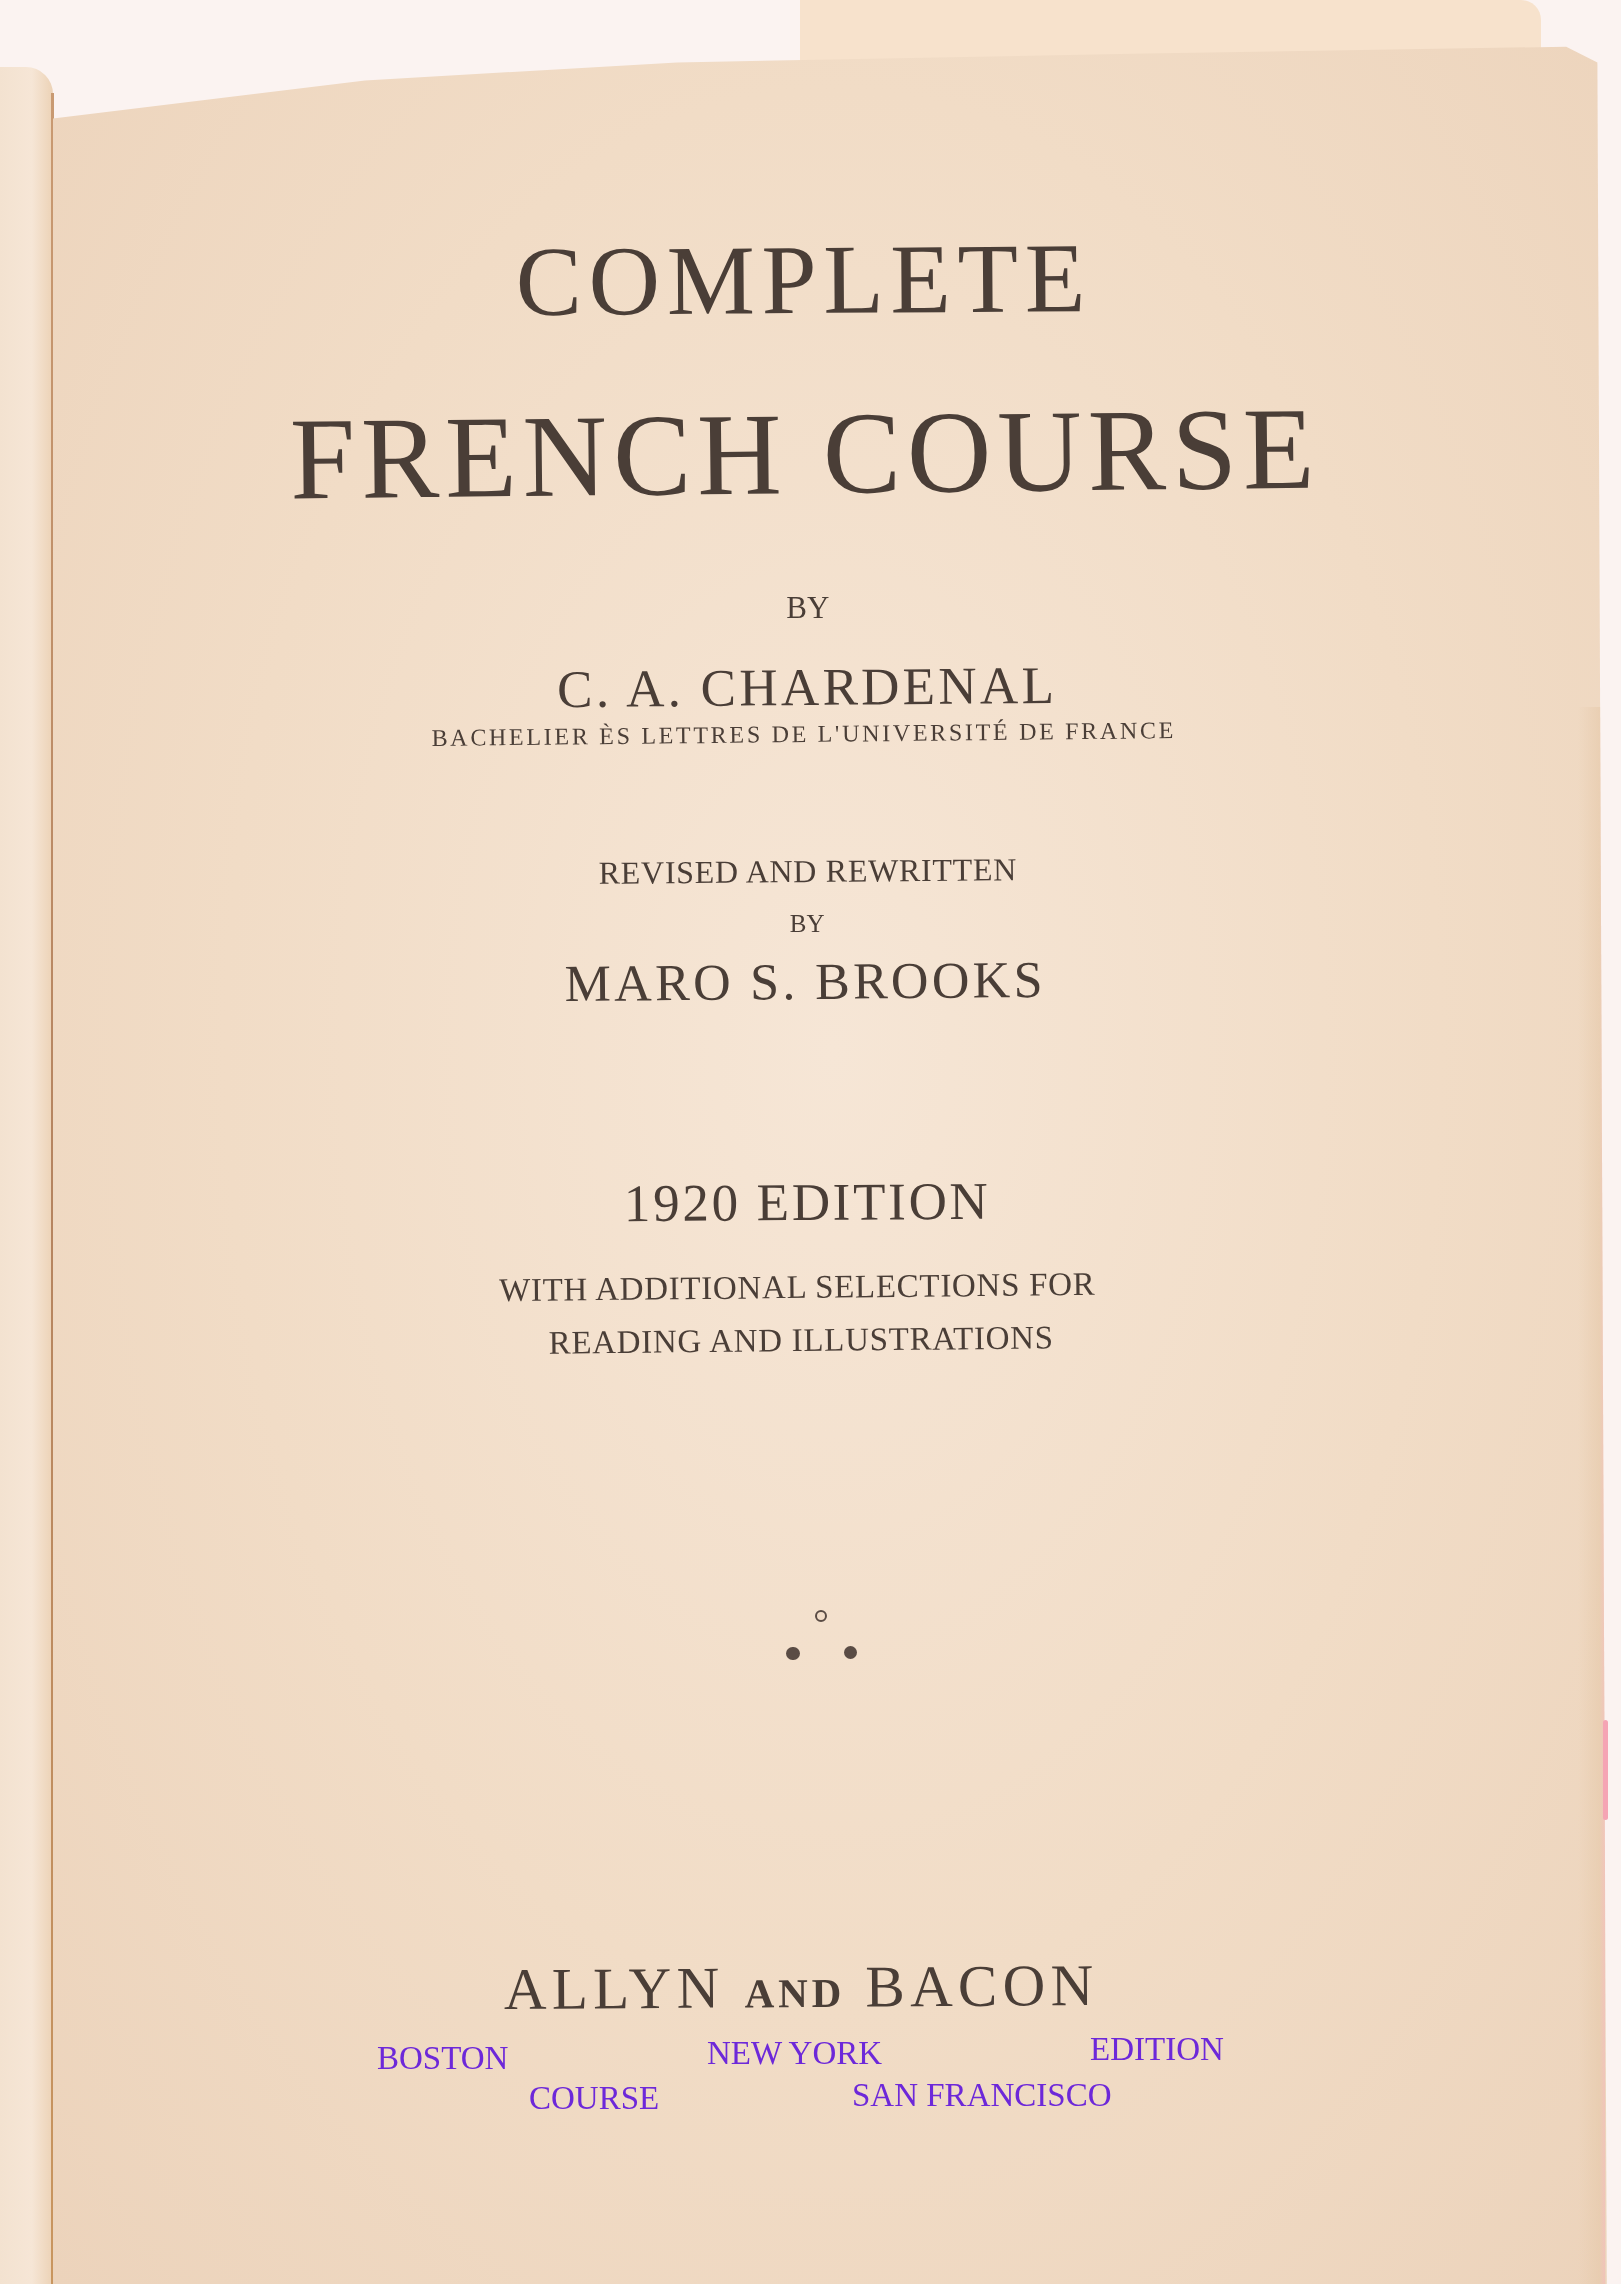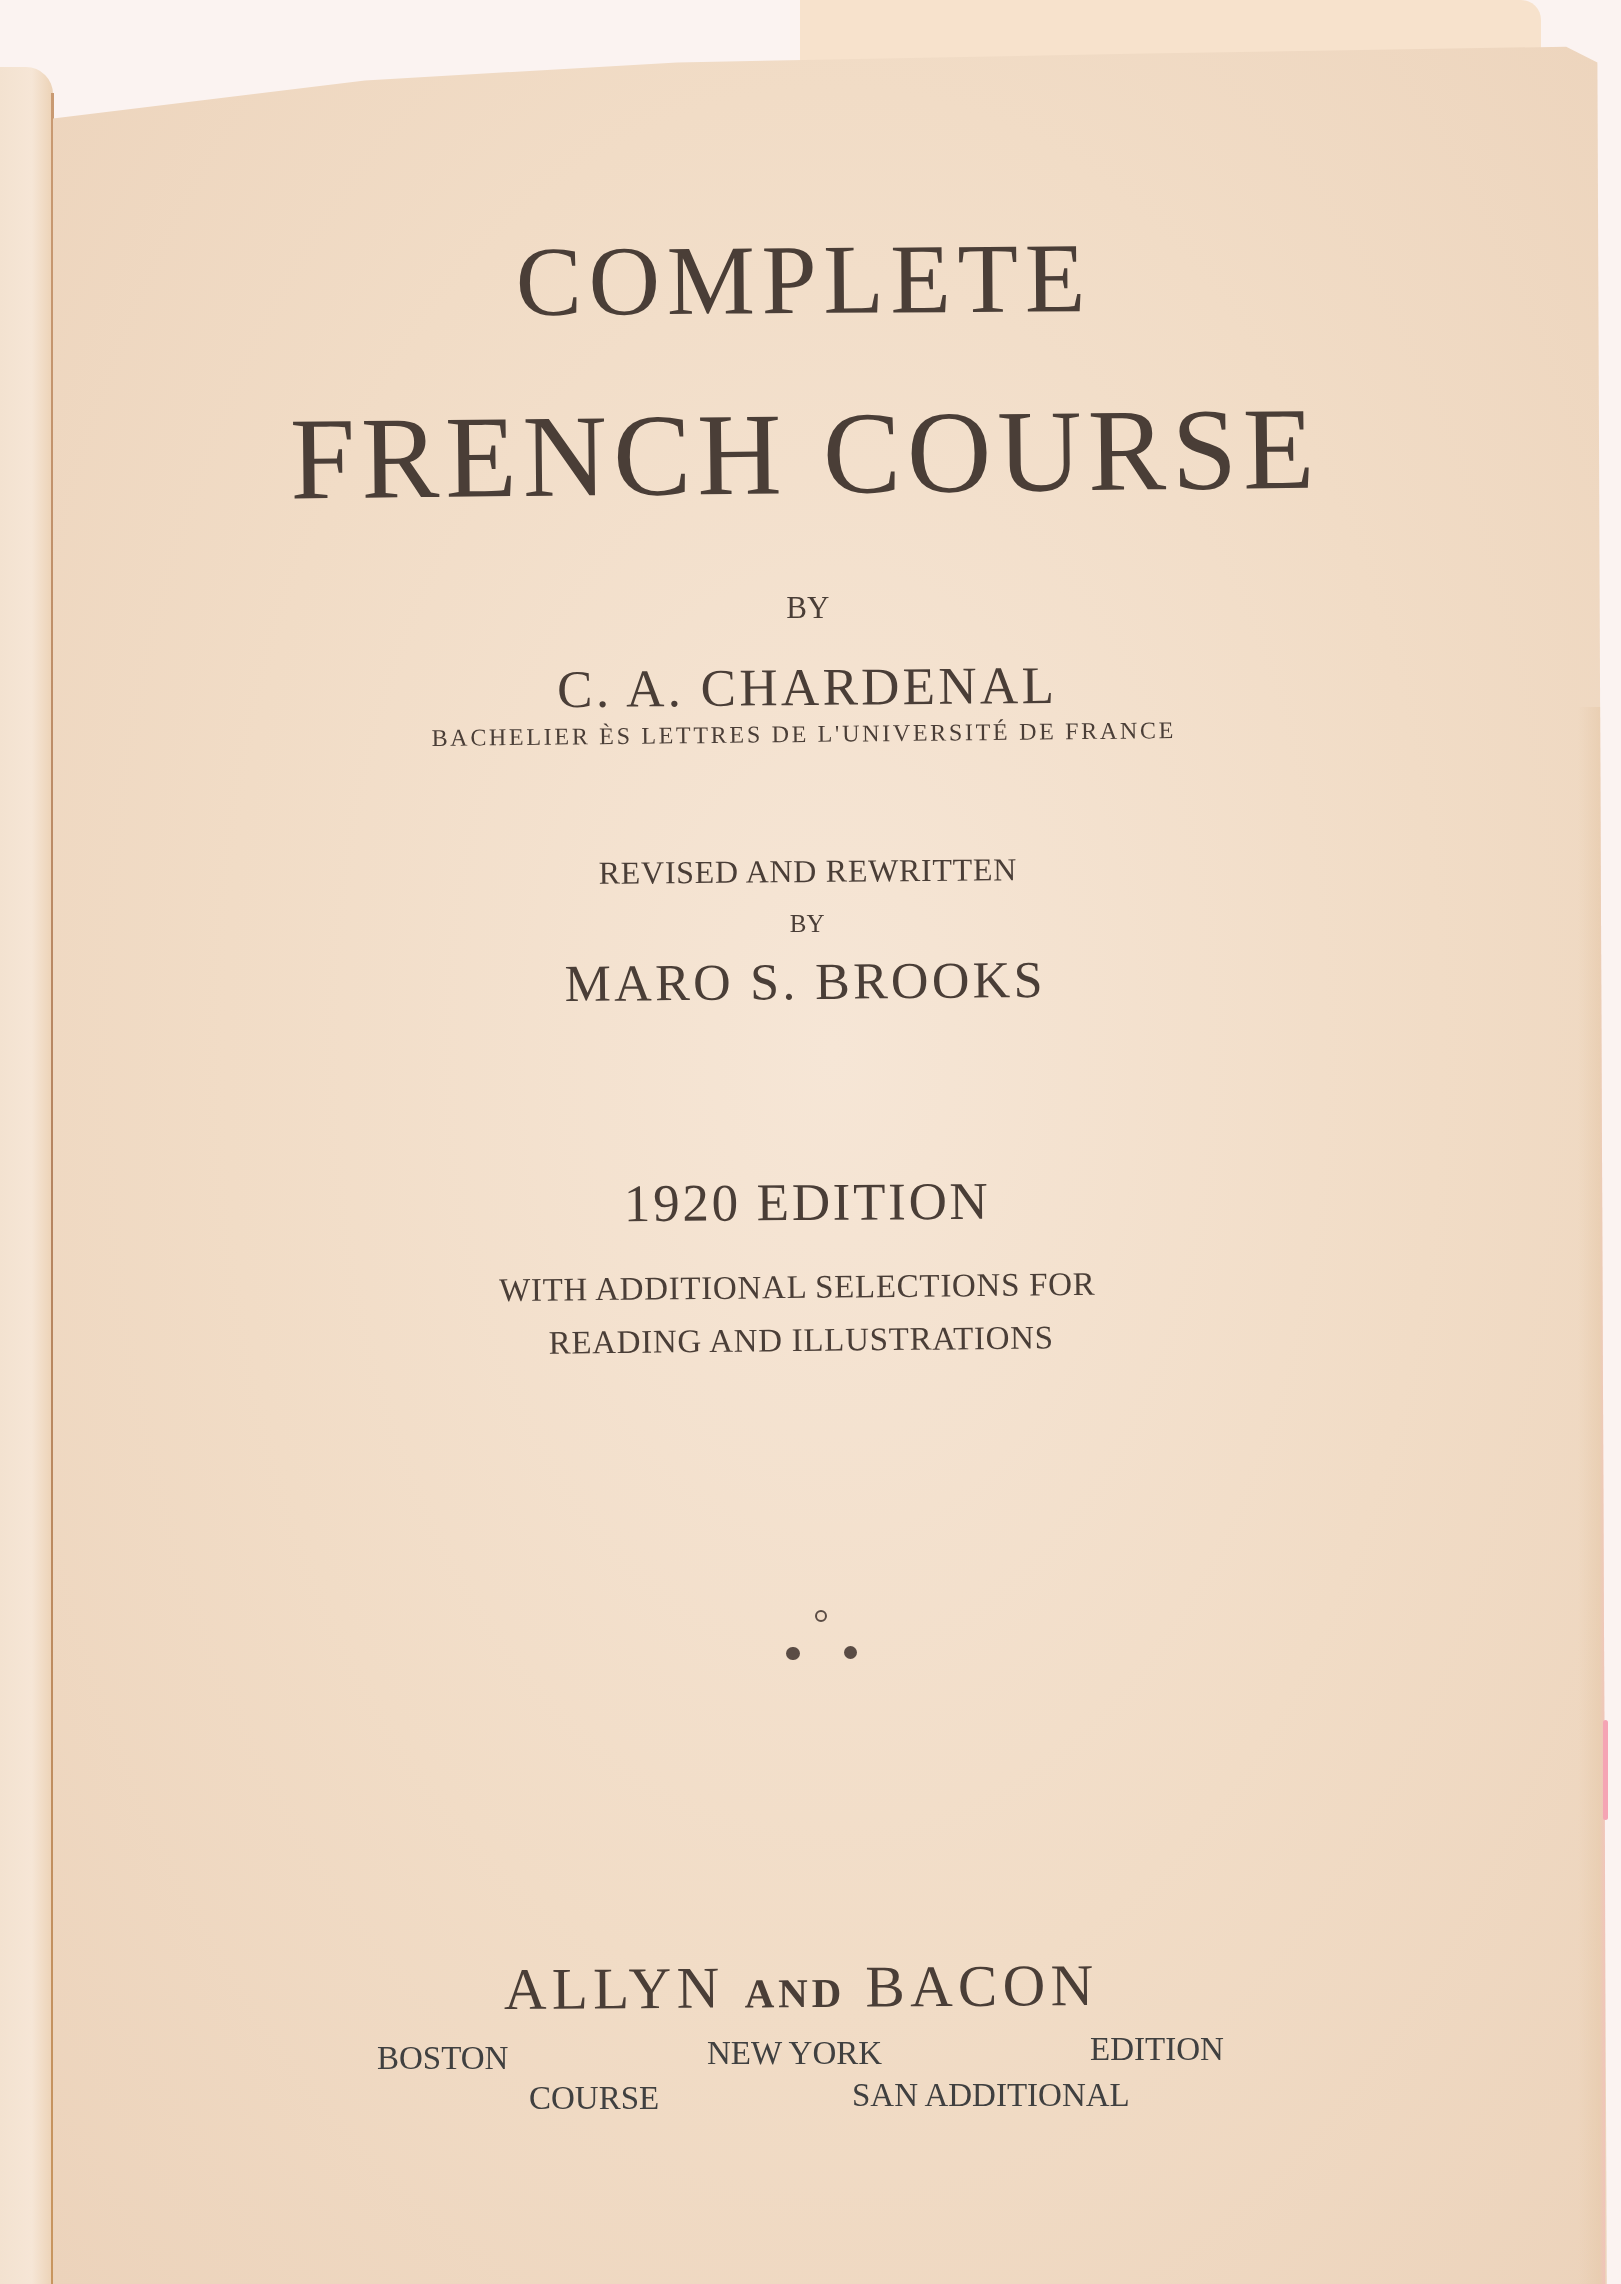--- a/index.html
+++ b/index.html
@@ -47,21 +47,21 @@
   .t-edition { left: 0; width: 1621px; top: 1172px; font-size: 53px; letter-spacing: 2.7px; transform: translateX(-3.3px) rotate(-0.4deg); }
   .t-additional { left: 0; width: 1621px; top: 1269px; font-size: 33px; letter-spacing: 0.7px; transform: translateX(-13.3px) rotate(-0.6deg); }
   .t-reading { left: 0; width: 1621px; top: 1322px; font-size: 33px; letter-spacing: 0.7px; transform: translateX(-9.3px) rotate(-0.6deg); }
   .ornament { position: absolute; left: 773px; top: 1610px; width: 87px; height: 60px; }
   .ornament .dot { position: absolute; width: 13.3px; height: 13.3px; border-radius: 50%; background: #5a4c45; }
   .ornament .dot.top { left: 42px; top: 0; width: 12px; height: 12px; background: #f2ddc8; border: 2.7px solid #5a4c45; box-sizing: border-box; }
   .ornament .dot.bl { left: 13.3px; top: 37px; }
   .ornament .dot.br { left: 71px; top: 36px; }
   .t-publisher { left: 0; width: 1621px; top: 1953px; font-size: 59px; letter-spacing: 5.3px; transform: translateX(-9.3px) rotate(-0.4deg); }
   .t-publisher .small { font-size: 41px; letter-spacing: 4px; font-weight: bold; }
-  .city { position: absolute; font-size: 33px; color: #404040; white-space: nowrap; }
+  .city { position: absolute; font-size: 33px; color: #6d28d9; white-space: nowrap; }
   .c-boston { left: 377px; top: 2040px; }
   .c-newyork { left: 707px; top: 2035px; }
   .c-chicago { left: 1090px; top: 2031px; }
   .c-atlanta { left: 529px; top: 2080px; }
   .c-sanfran { left: 852px; top: 2077px; }
   .pencil {
     position: absolute; color: rgba(120,100,90,0.08); font-family: "DejaVu Serif", serif; font-style: italic;
     font-size: 107px; white-space: nowrap;
   }
 </style>
@@ -100,14 +100,14 @@
 <div class="ink t-publisher">
   <span>ALLYN</span>
   <span class="small">AND</span>
   <span>BACON</span>
 </div>
 
 <div class="city c-boston">BOSTON</div>
 <div class="city c-newyork">NEW YORK</div>
 <div class="city c-chicago">EDITION</div>
 <div class="city c-atlanta">COURSE</div>
-<div class="city c-sanfran">SAN ADDITIONAL</div>
+<div class="city c-sanfran">SAN FRANCISCO</div>
 
 
 </body></html>

